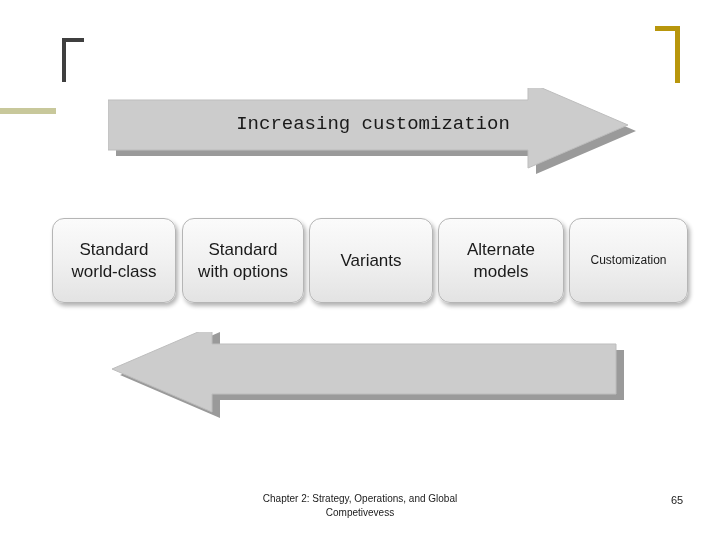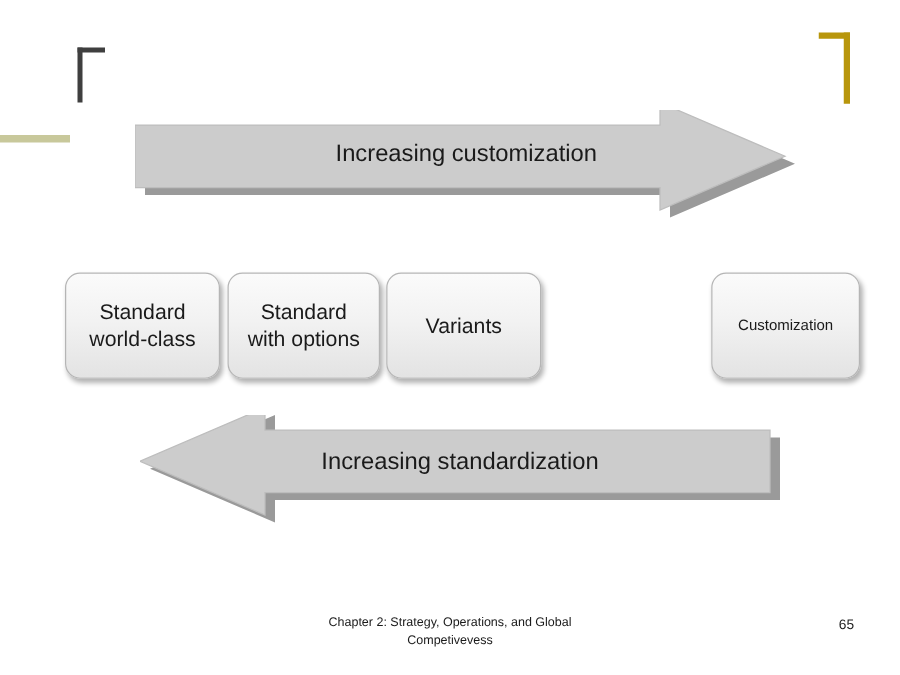--- a/index.html
+++ b/index.html
@@ -39,20 +39,21 @@
     top: 26px;
     width: 20px;
     height: 52px;
     border-top: 5px solid #b8960c;
     border-right: 5px solid #b8960c;
   }
 
   
   .arrow-wrap {
     position: absolute;
+    font-family: Liberation Mono, monospace;
   }
   .arrow-svg {
     display: block;
   }
   .arrow-label {
     position: absolute;
     left: 0;
     right: 0;
     text-align: center;
     font-size: 19px;
@@ -160,29 +161,31 @@
     <span class="box-label">Standard
 world-class</span>
   </div>
   <div class="box" id="box-1">
     <span class="box-label">Standard
 with options</span>
   </div>
   <div class="box" id="box-2">
     <span class="box-label">Variants</span>
   </div>
+  <div class="box" id="box-3">
+    <span class="box-label">Alternate
+models</span>
+  </div>
   <div class="box" id="box-4">
     <span class="box-label">Customization</span>
   </div>
 </div>
 
 <div class="arrow-wrap" id="arrow-increasing-standardization">
   <svg class="arrow-svg" width="512" height="98" viewBox="0 0 512 98">
     <polygon points="512,18 108,18 108,0 8,43 108,86 108,68 512,68" fill="#9a9a9a"></polygon>
     <polygon points="504,12 100,12 100,-6 0,37 100,80 100,62 504,62" fill="#cccccc" stroke="#bdbdbd" stroke-width="1"></polygon>
   </svg>
-  <div class="arrow-label">Increasing
-standardization</div>
 </div>
 
 <div id="footer-citation">Chapter 2: Strategy, Operations, and Global
 Competivevess</div>
 <div id="footer-page-number">65</div>
 
 </body></html>

